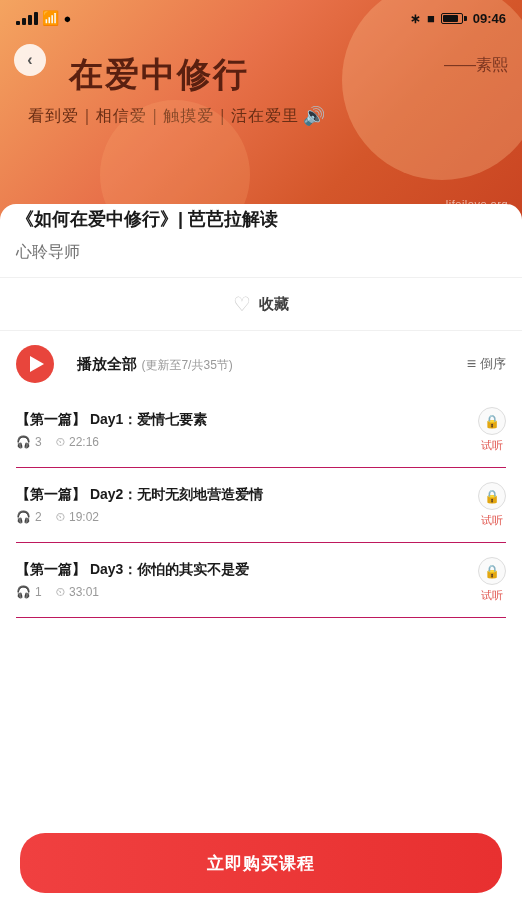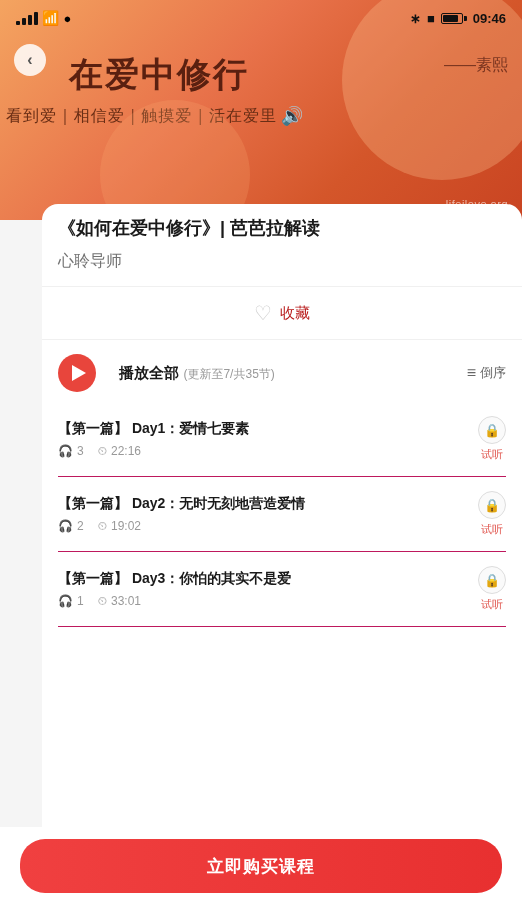--- a/index.html
+++ b/index.html
@@ -90,21 +90,21 @@
       z-index: 5;
     }
     .hero-subtitle {
       position: absolute;
       top: 55px; right: 14px;
       font-size: 16px;
       color: #7a3520;
     }
     .hero-tagline {
       position: absolute;
-      top: 105px; left: 6px;
+      top: 105px; left: 28px;
       font-size: 16px;
       color: #6a2e15;
       font-weight: 500;
       letter-spacing: 1px;
       display: flex; align-items: center; gap: 4px;
     }
     .hero-tagline .speaker {
       font-size: 18px;
     }
     .hero-watermark {
@@ -115,23 +115,22 @@
       letter-spacing: 0.5px;
     }
 
     
     .content-card {
       background: #fff;
       border-radius: 16px 16px 0 0;
       margin-top: -16px;
       position: relative;
       z-index: 10;
-      padding: 12px 16px 0;
+      padding: 3px 16px 0;
       min-height: 700px;
-      margin-left: 42px;
     }
 
     .course-title {
       font-size: 18px;
       font-weight: 700;
       color: #1a1a1a;
       line-height: 1.4;
       margin-bottom: 10px;
     }
 
@@ -164,21 +163,22 @@
       justify-content: center;
       gap: 8px;
       padding: 14px 0;
     }
     .collect-heart {
       font-size: 20px;
       color: #ccc;
     }
     .collect-label {
       font-size: 15px;
-      color: #b91c1c;
+      color: #404040;
+      font-weight: bold;
     }
 
     
     .playlist-section {
       padding: 0;
     }
 
     .playlist-header {
       display: flex;
       align-items: center;
@@ -286,21 +286,21 @@
     .bottom-bar {
       position: fixed;
       bottom: 0; left: 0;
       width: 522px;
       background: #fff;
       padding: 12px 20px 20px;
       z-index: 50;
     }
     .purchase-btn {
       width: 100%;
-      height: 54px;
+      height: 60px;
       background: linear-gradient(90deg, #f04040, #e83030);
       border-radius: 25px;
       display: flex; align-items: center; justify-content: center;
       cursor: pointer;
       font-size: 17px;
       font-weight: 600;
       color: #fff;
       letter-spacing: 1px;
       border: none;
     }

